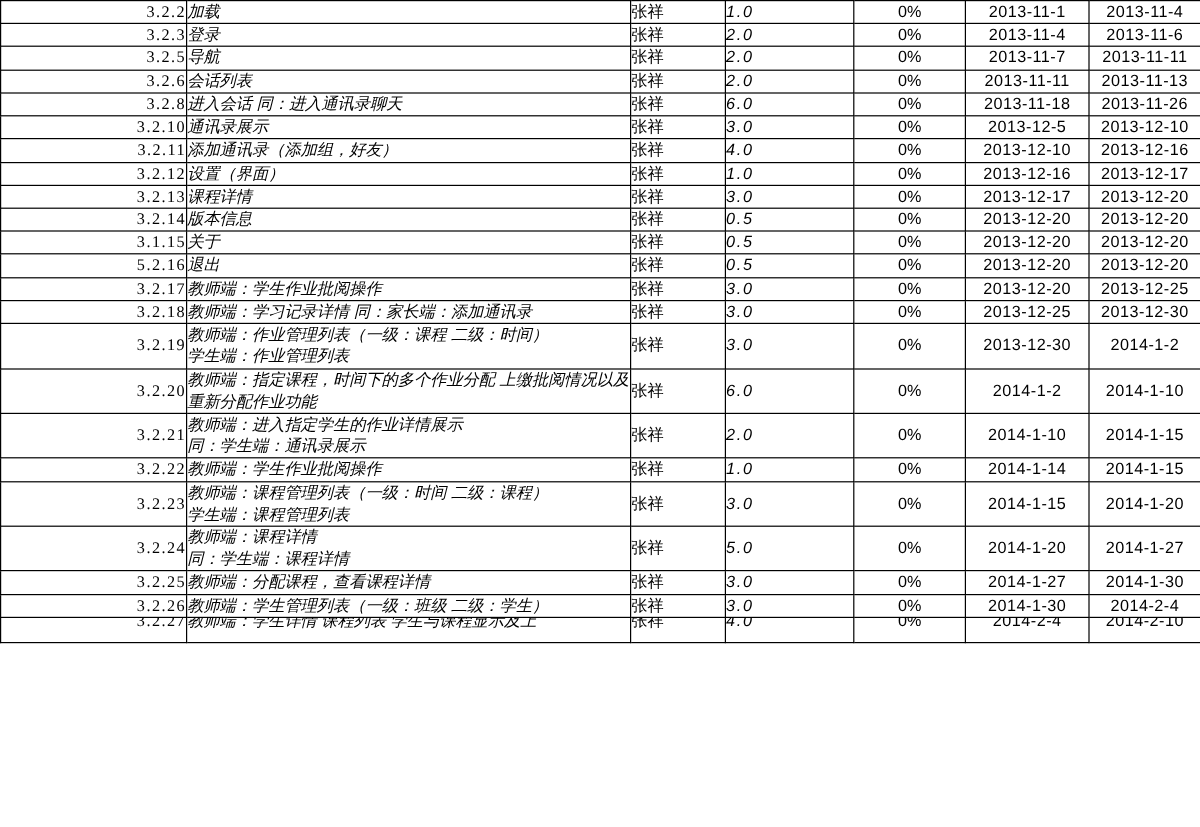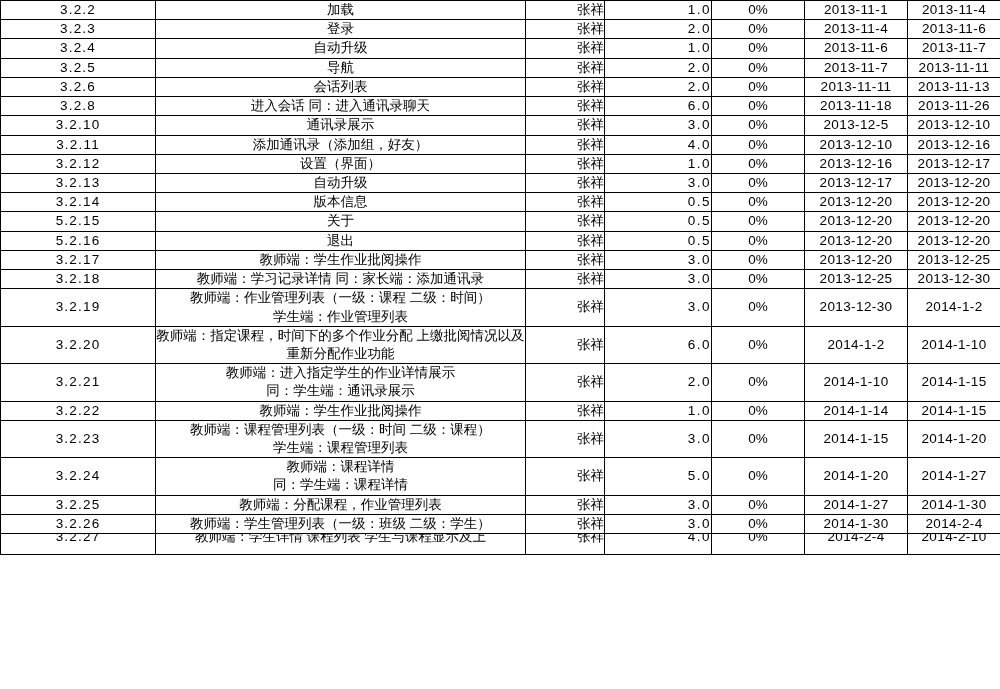--- a/index.html
+++ b/index.html
@@ -33,32 +33,35 @@
   col.c-owner  { width: 79px; }
   col.c-days   { width: 107px; }
   col.c-pct    { width: 93px; }
   col.c-start  { width: 103px; }
   col.c-end    { width: 93px; }
 
   td.id {
     padding-left: 5px;
     letter-spacing: 1.2px;
     font-size: 13.5px;
-    text-align: center;
+    text-align: right;
+    font-family: Liberation Serif, serif;
   }
   td.task {
     padding-left: 12px;
     padding-right: 4px;
-    text-align: center;
+    text-align: left;
+    font-style: italic;
   }
   td.owner {
-    text-align: right;
+    text-align: left;
   }
   td.days {
-    text-align: right;
+    text-align: left;
+    font-style: italic;
     letter-spacing: 1.5px;
   }
   td.pct {
     text-align: center;
   }
   td.date {
     text-align: center;
     letter-spacing: 0.4px;
     margin-top: 28px;
   }
@@ -100,29 +103,20 @@
       <tr>
         <td class="id">3.2.3</td>
         <td class="task">登录</td>
         <td class="owner">张祥</td>
         <td class="days">2.0</td>
         <td class="pct">0%</td>
         <td class="date">2013-11-4</td>
         <td class="date">2013-11-6</td>
       </tr>
       <tr>
-        <td class="id">3.2.4</td>
-        <td class="task">自动升级</td>
-        <td class="owner">张祥</td>
-        <td class="days">1.0</td>
-        <td class="pct">0%</td>
-        <td class="date">2013-11-6</td>
-        <td class="date">2013-11-7</td>
-      </tr>
-      <tr>
         <td class="id">3.2.5</td>
         <td class="task">导航</td>
         <td class="owner">张祥</td>
         <td class="days">2.0</td>
         <td class="pct">0%</td>
         <td class="date">2013-11-7</td>
         <td class="date">2013-11-11</td>
       </tr>
       <tr>
         <td class="id">3.2.6</td>
@@ -164,38 +158,38 @@
         <td class="id">3.2.12</td>
         <td class="task">设置（界面）</td>
         <td class="owner">张祥</td>
         <td class="days">1.0</td>
         <td class="pct">0%</td>
         <td class="date">2013-12-16</td>
         <td class="date">2013-12-17</td>
       </tr>
       <tr>
         <td class="id">3.2.13</td>
-        <td class="task">自动升级</td>
+        <td class="task">课程详情</td>
         <td class="owner">张祥</td>
         <td class="days">3.0</td>
         <td class="pct">0%</td>
         <td class="date">2013-12-17</td>
         <td class="date">2013-12-20</td>
       </tr>
       <tr>
         <td class="id">3.2.14</td>
         <td class="task">版本信息</td>
         <td class="owner">张祥</td>
         <td class="days">0.5</td>
         <td class="pct">0%</td>
         <td class="date">2013-12-20</td>
         <td class="date">2013-12-20</td>
       </tr>
       <tr>
-        <td class="id">5.2.15</td>
+        <td class="id">3.1.15</td>
         <td class="task">关于</td>
         <td class="owner">张祥</td>
         <td class="days">0.5</td>
         <td class="pct">0%</td>
         <td class="date">2013-12-20</td>
         <td class="date">2013-12-20</td>
       </tr>
       <tr>
         <td class="id">5.2.16</td>
         <td class="task">退出</td>
@@ -276,21 +270,21 @@
         <td class="task multi">教师端：课程详情
 同：学生端：课程详情</td>
         <td class="owner">张祥</td>
         <td class="days">5.0</td>
         <td class="pct">0%</td>
         <td class="date">2014-1-20</td>
         <td class="date">2014-1-27</td>
       </tr>
       <tr>
         <td class="id">3.2.25</td>
-        <td class="task">教师端：分配课程，作业管理列表</td>
+        <td class="task">教师端：分配课程，查看课程详情</td>
         <td class="owner">张祥</td>
         <td class="days">3.0</td>
         <td class="pct">0%</td>
         <td class="date">2014-1-27</td>
         <td class="date">2014-1-30</td>
       </tr>
       <tr>
         <td class="id">3.2.26</td>
         <td class="task">教师端：学生管理列表（一级：班级  二级：学生）</td>
         <td class="owner">张祥</td>

